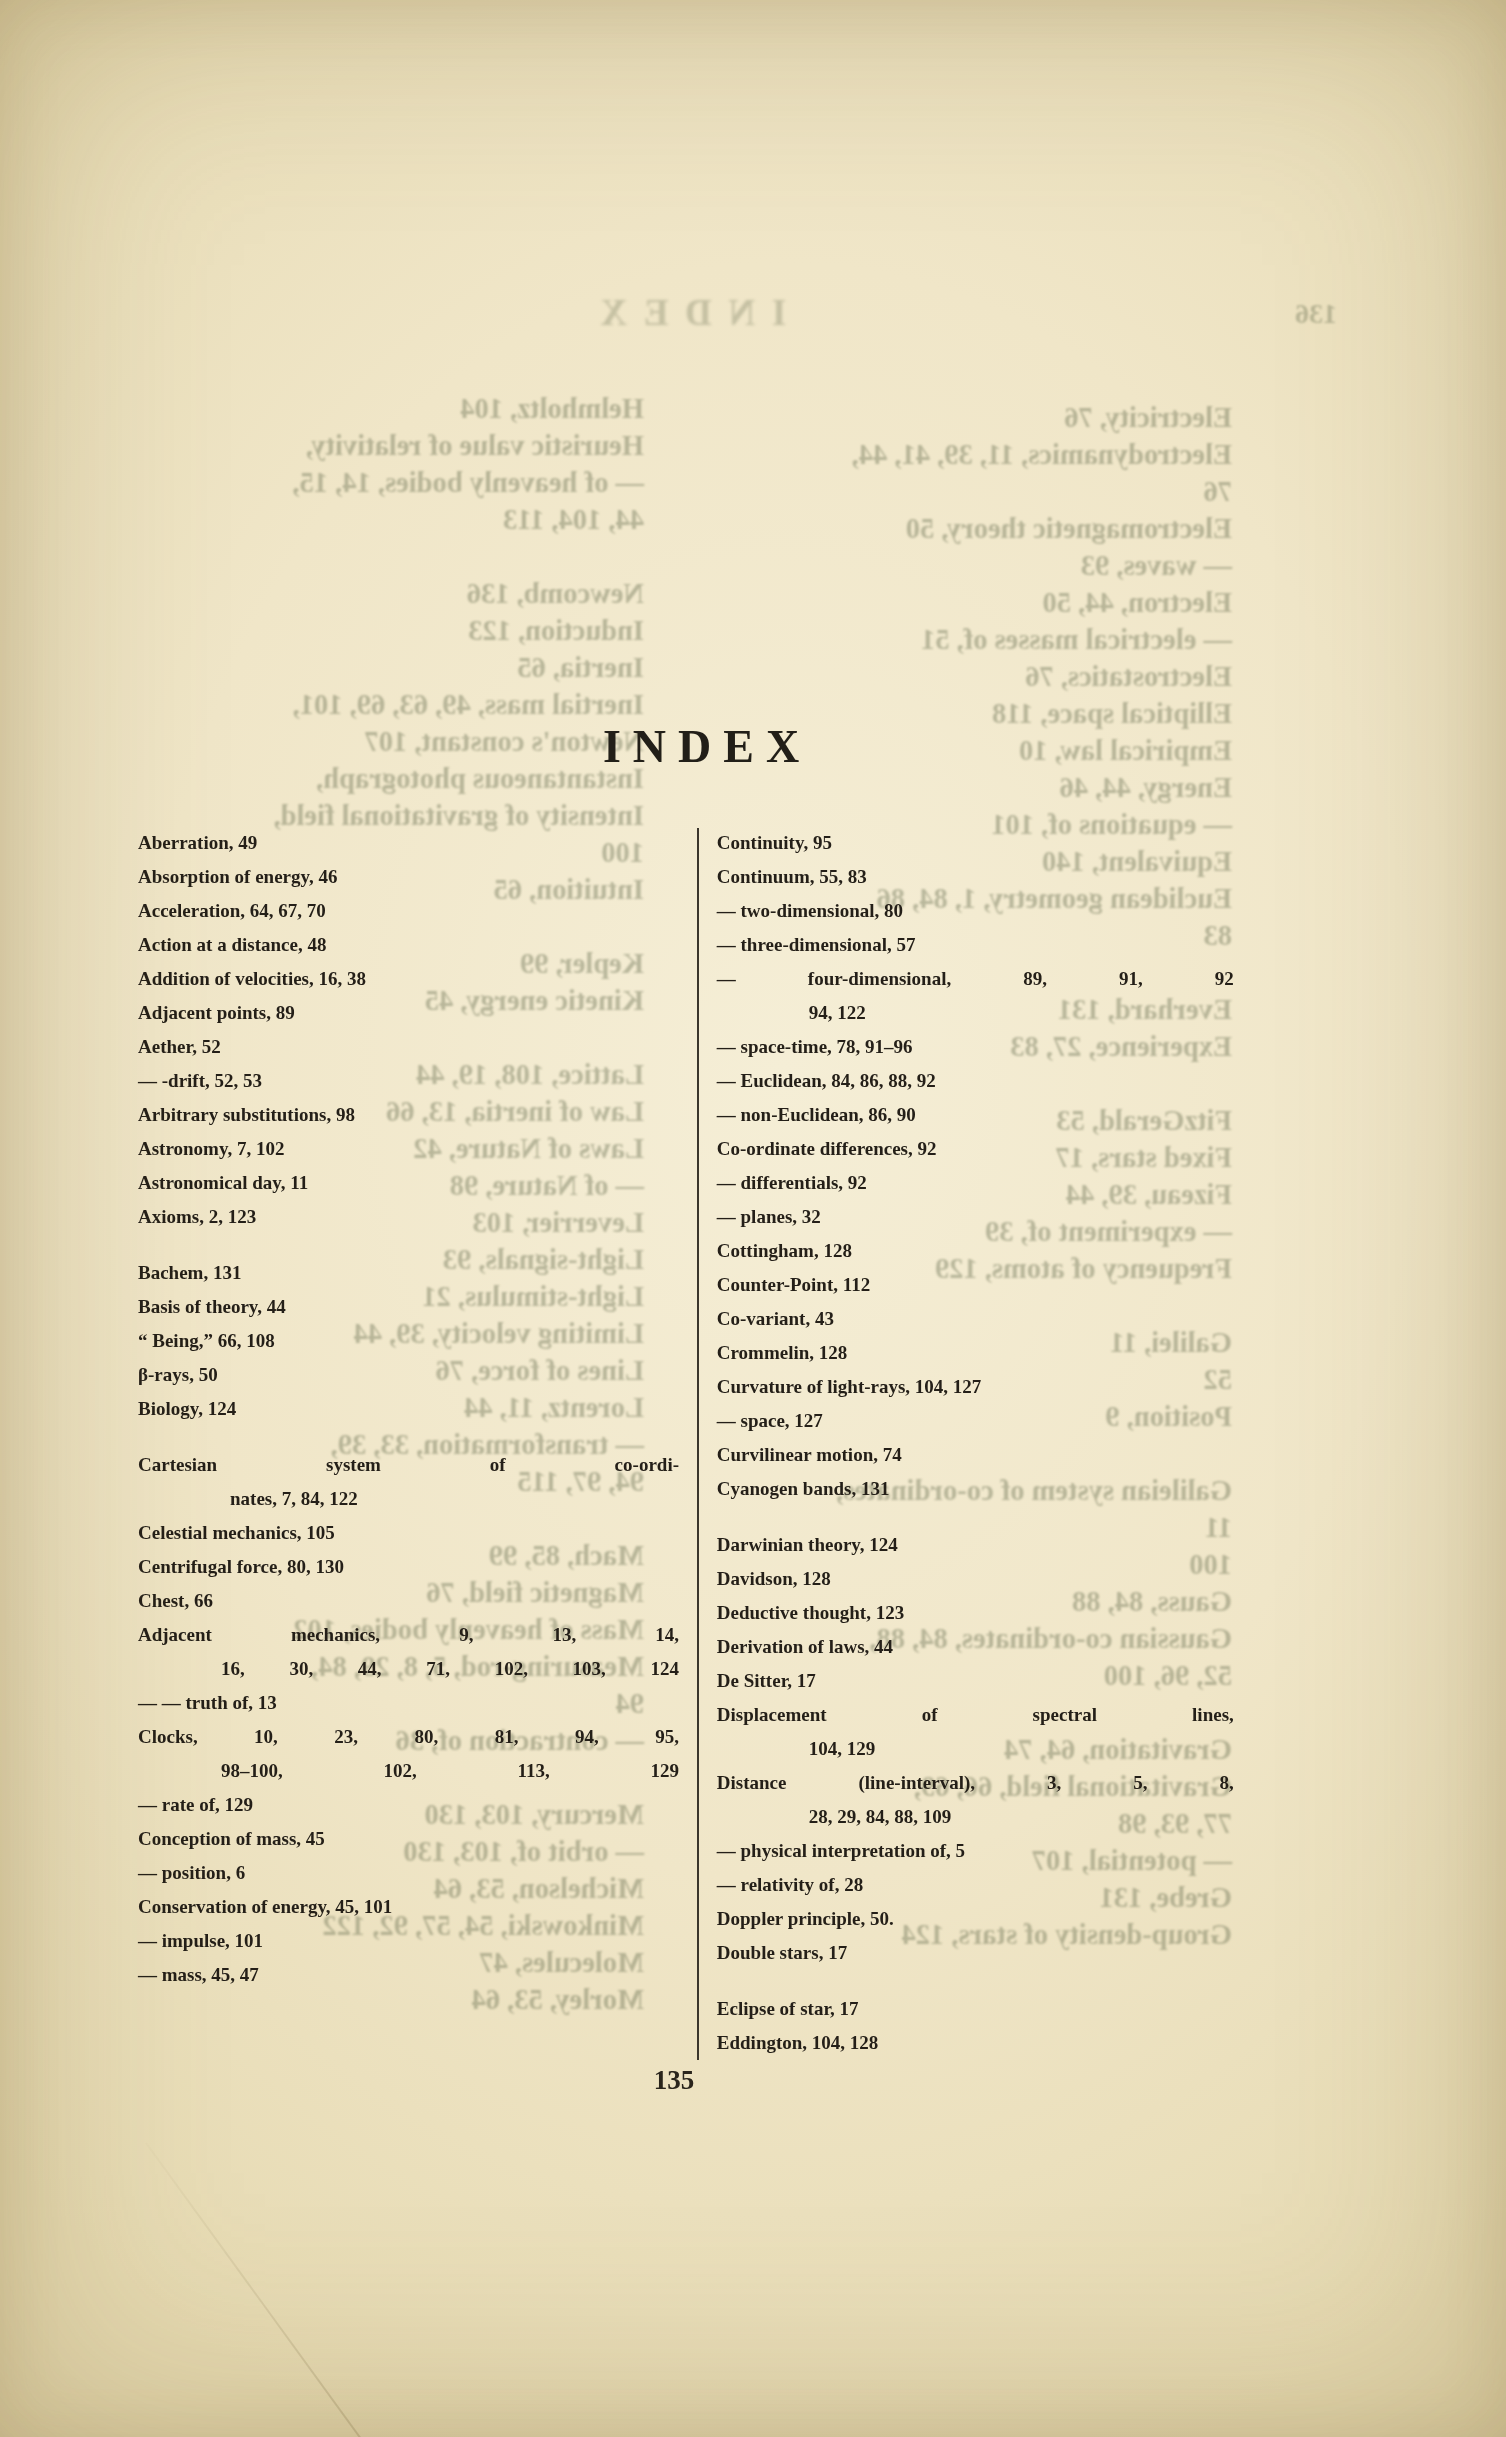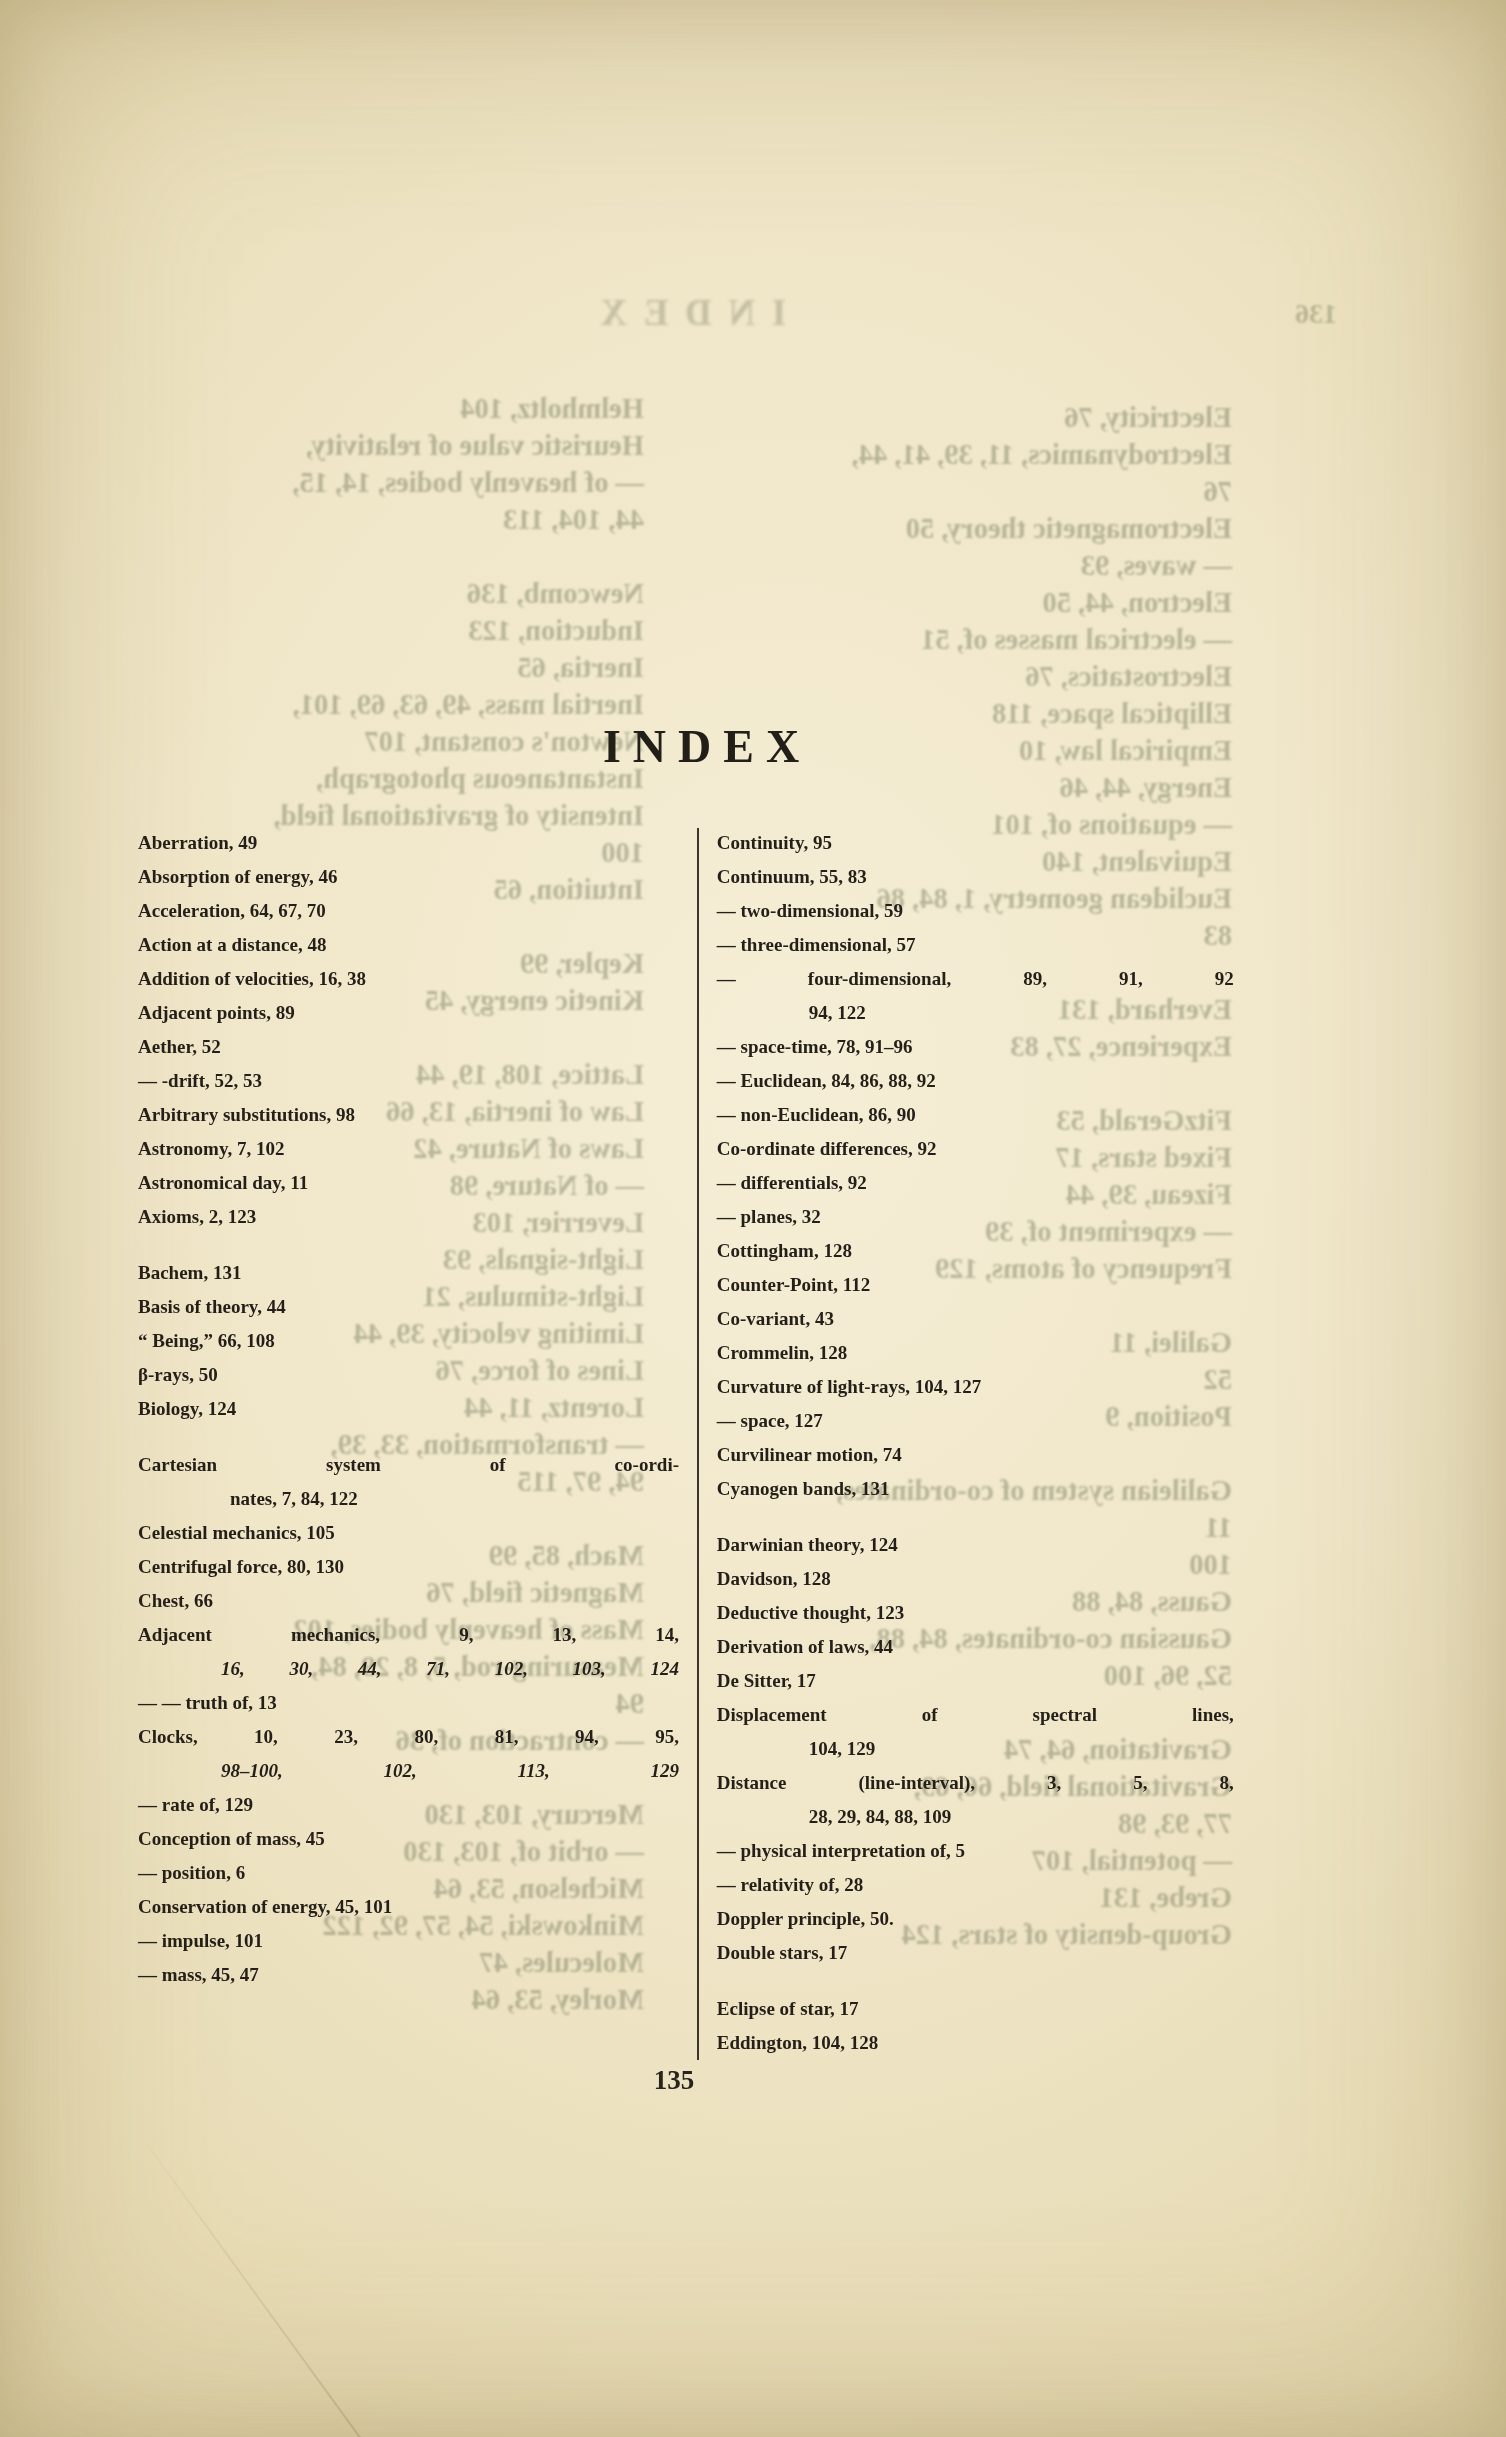--- a/index.html
+++ b/index.html
@@ -46,21 +46,21 @@
     position:absolute;top:826px;left:138px;width:1096px;display:flex;z-index:3;
     color:#241f18;
   }
   .col{font-size:19px;line-height:34px;font-weight:700;}
   .col-left{width:541px;}
   .col-right{width:517px;}
   .divider{width:2.8px;background:#3b362c;margin:1.8px 17.5px 0 17.5px;align-self:stretch;}
   .line{white-space:nowrap;min-height:34px;}
   .line.justify{white-space:normal;text-align:justify;text-align-last:justify;}
   .line.cont{padding-left:92px;}
-  .line.cont.justify{padding-left:83px;font-style:italic;}
+  .line.cont.justify{padding-left:83px;}
   .line.blank{height:22px;min-height:22px;}
   .page-number{
     position:absolute;top:2065px;left:536px;width:276px;z-index:3;
     text-align:center;font-size:27px;font-weight:700;color:#2a251c;
   }
   .crease{
     position:absolute;left:145px;top:2143px;width:1.8px;height:377px;z-index:4;
     transform-origin:top center;transform:rotate(-36deg);
     background:linear-gradient(rgba(100,85,45,.02), rgba(100,85,45,.22));
   }
@@ -202,21 +202,21 @@
         <div class="line">Conception of mass, 45</div>
         <div class="line">— position, 6</div>
         <div class="line">Conservation of energy, 45, 101</div>
         <div class="line">— impulse, 101</div>
         <div class="line">— mass, 45, 47</div>
       </div>
     <div class="divider"></div>
     <div class="col col-right">
         <div class="line">Continuity, 95</div>
         <div class="line">Continuum, 55, 83</div>
-        <div class="line">— two-dimensional, 59</div>
+        <div class="line">— two-dimensional, 80</div>
         <div class="line">— three-dimensional, 57</div>
         <div class="line justify">— four-dimensional, 89, 91, 92</div>
         <div class="line cont">94, 122</div>
         <div class="line">— space-time, 78, 91–96</div>
         <div class="line">— Euclidean, 84, 86, 88, 92</div>
         <div class="line">— non-Euclidean, 86, 90</div>
         <div class="line">Co-ordinate differences, 92</div>
         <div class="line">— differentials, 92</div>
         <div class="line">— planes, 32</div>
         <div class="line">Cottingham, 128</div>

